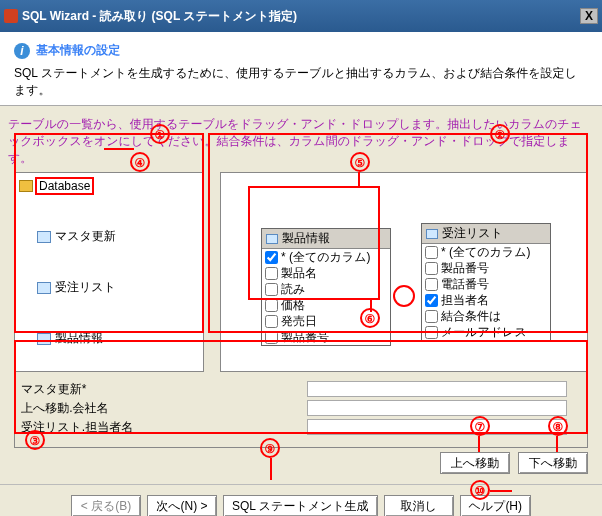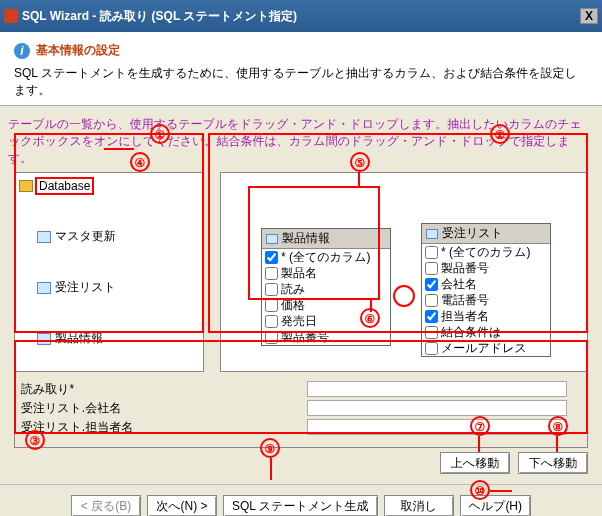--- a/index.html
+++ b/index.html
@@ -4,21 +4,21 @@
 <style>
 * { box-sizing: border-box; margin: 0; padding: 0; font-family: "MS UI Gothic", sans-serif; font-size: 12px; }
 body { background: #ece9d8; width: 602px; height: 516px; position: relative; }
 .titlebar { background: linear-gradient(#3b6ea5,#2a5a8f); color: #fff; height: 32px; display: flex; align-items: center; padding: 0 4px; }
 .titlebar .icon { width: 14px; height: 14px; background: #d04020; border-radius: 2px; margin-right: 4px; }
 .titlebar .title { flex: 1; font-weight: bold; }
 .titlebar .close { width: 18px; height: 16px; background: #c0c0c0; border: 1px solid #888; text-align: center; line-height: 14px; color: #000; font-weight: bold; cursor: pointer; }
 .header { padding: 10px 14px 6px; background: #fff; border-bottom: 1px solid #aaa; }
 .header .row1 { display: flex; align-items: center; gap: 6px; margin-bottom: 6px; }
 .info-icon { width: 16px; height: 16px; border-radius: 50%; background: #3b8ed8; color: #fff; text-align: center; line-height: 16px; font-weight: bold; font-style: italic; }
-.header-title { color: #c2410c; font-weight: bold; }
+.header-title { color: #3b82f6; font-weight: bold; }
 .header-desc { color: #000; }
 .instruction { padding: 10px 8px 6px; color: #a21caf; line-height: 1.4; }
 .workarea { display: flex; gap: 16px; padding: 0 14px; }
 .treepane { width: 190px; height: 200px; background: #fff; border: 1px solid #888; padding: 4px; overflow: auto; }
 .tree-root { display: flex; align-items: center; gap: 2px; }
 .tree-root .db-icon { width: 14px; height: 12px; background: #f0c040; border: 1px solid #aa8010; }
 .tree-root .label { border: 2px solid red; padding: 0 2px; }
 .tree-children { margin-left: 18px; margin-top: 2px; }
 .tree-item { display: flex; align-items: center; gap: 4px; padding: 1px 0; margin-top: 32px; }
 .tree-item .tbl-icon { width: 14px; height: 12px; background: #cfe8ff; border: 1px solid #5a8ac0; }
@@ -124,24 +124,20 @@
         </div>
       <div class="col">
           <input type="checkbox" style="">
           <span>* (全てのカラム)</span>
         </div>
       <div class="col">
           <input type="checkbox" style="">
           <span>製品番号</span>
         </div>
       <div class="col">
-          <input type="checkbox" checked="" style="">
-          <span>会社名</span>
-        </div>
-      <div class="col">
           <input type="checkbox" style="">
           <span>電話番号</span>
         </div>
       <div class="col">
           <input type="checkbox" checked="" style="">
           <span>担当者名</span>
         </div>
       <div class="col">
           <input type="checkbox" style="">
           <span>結合条件は</span>
@@ -152,27 +148,27 @@
         </div>
     </div>
 
     <div class="redcircle" style="left:172px;top:112px;"></div>
   </div>
 </div>
 
 <div class="lower">
   <div class="gridbody">
     <div class="gridrow">
-        <div class="cell-l">読み取り*</div>
+        <div class="cell-l">マスタ更新*</div>
         <div class="cell-r">
           <div class="inp"></div>
         </div>
       </div>
     <div class="gridrow">
-        <div class="cell-l">受注リスト.会社名</div>
+        <div class="cell-l">上へ移動.会社名</div>
         <div class="cell-r">
           <div class="inp"></div>
         </div>
       </div>
     <div class="gridrow">
         <div class="cell-l">受注リスト.担当者名</div>
         <div class="cell-r">
           <div class="inp"></div>
         </div>
       </div>

